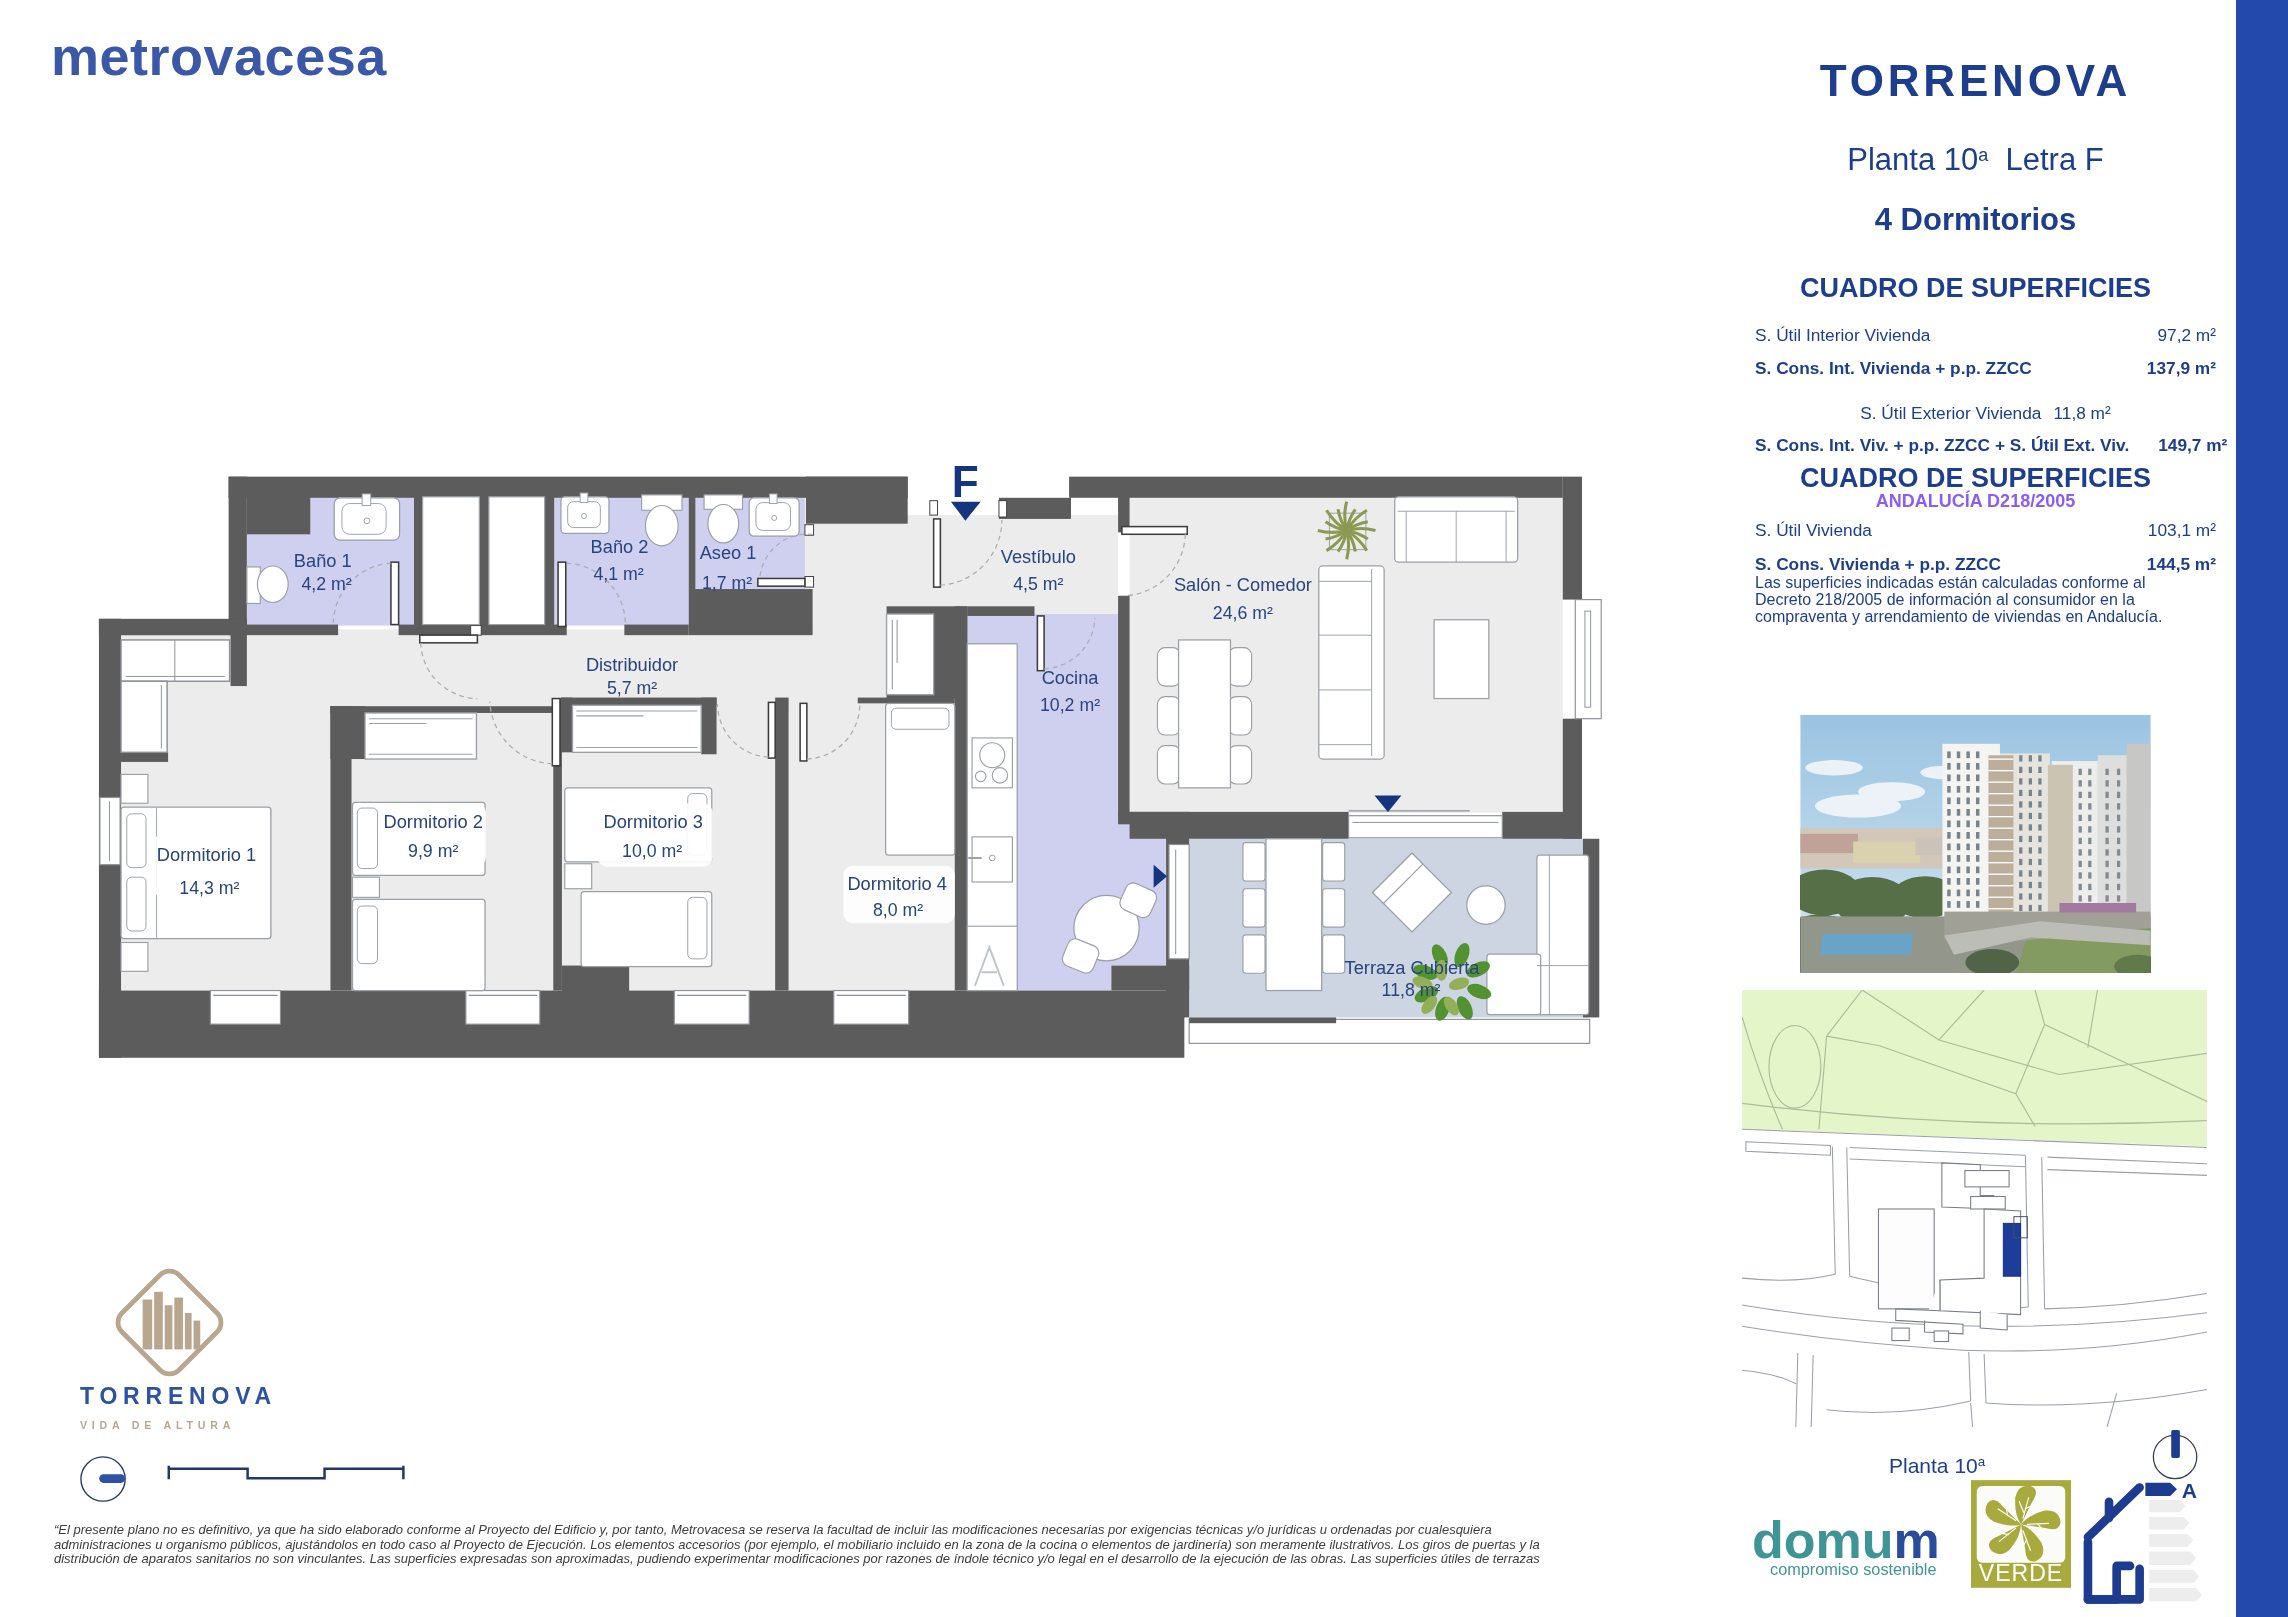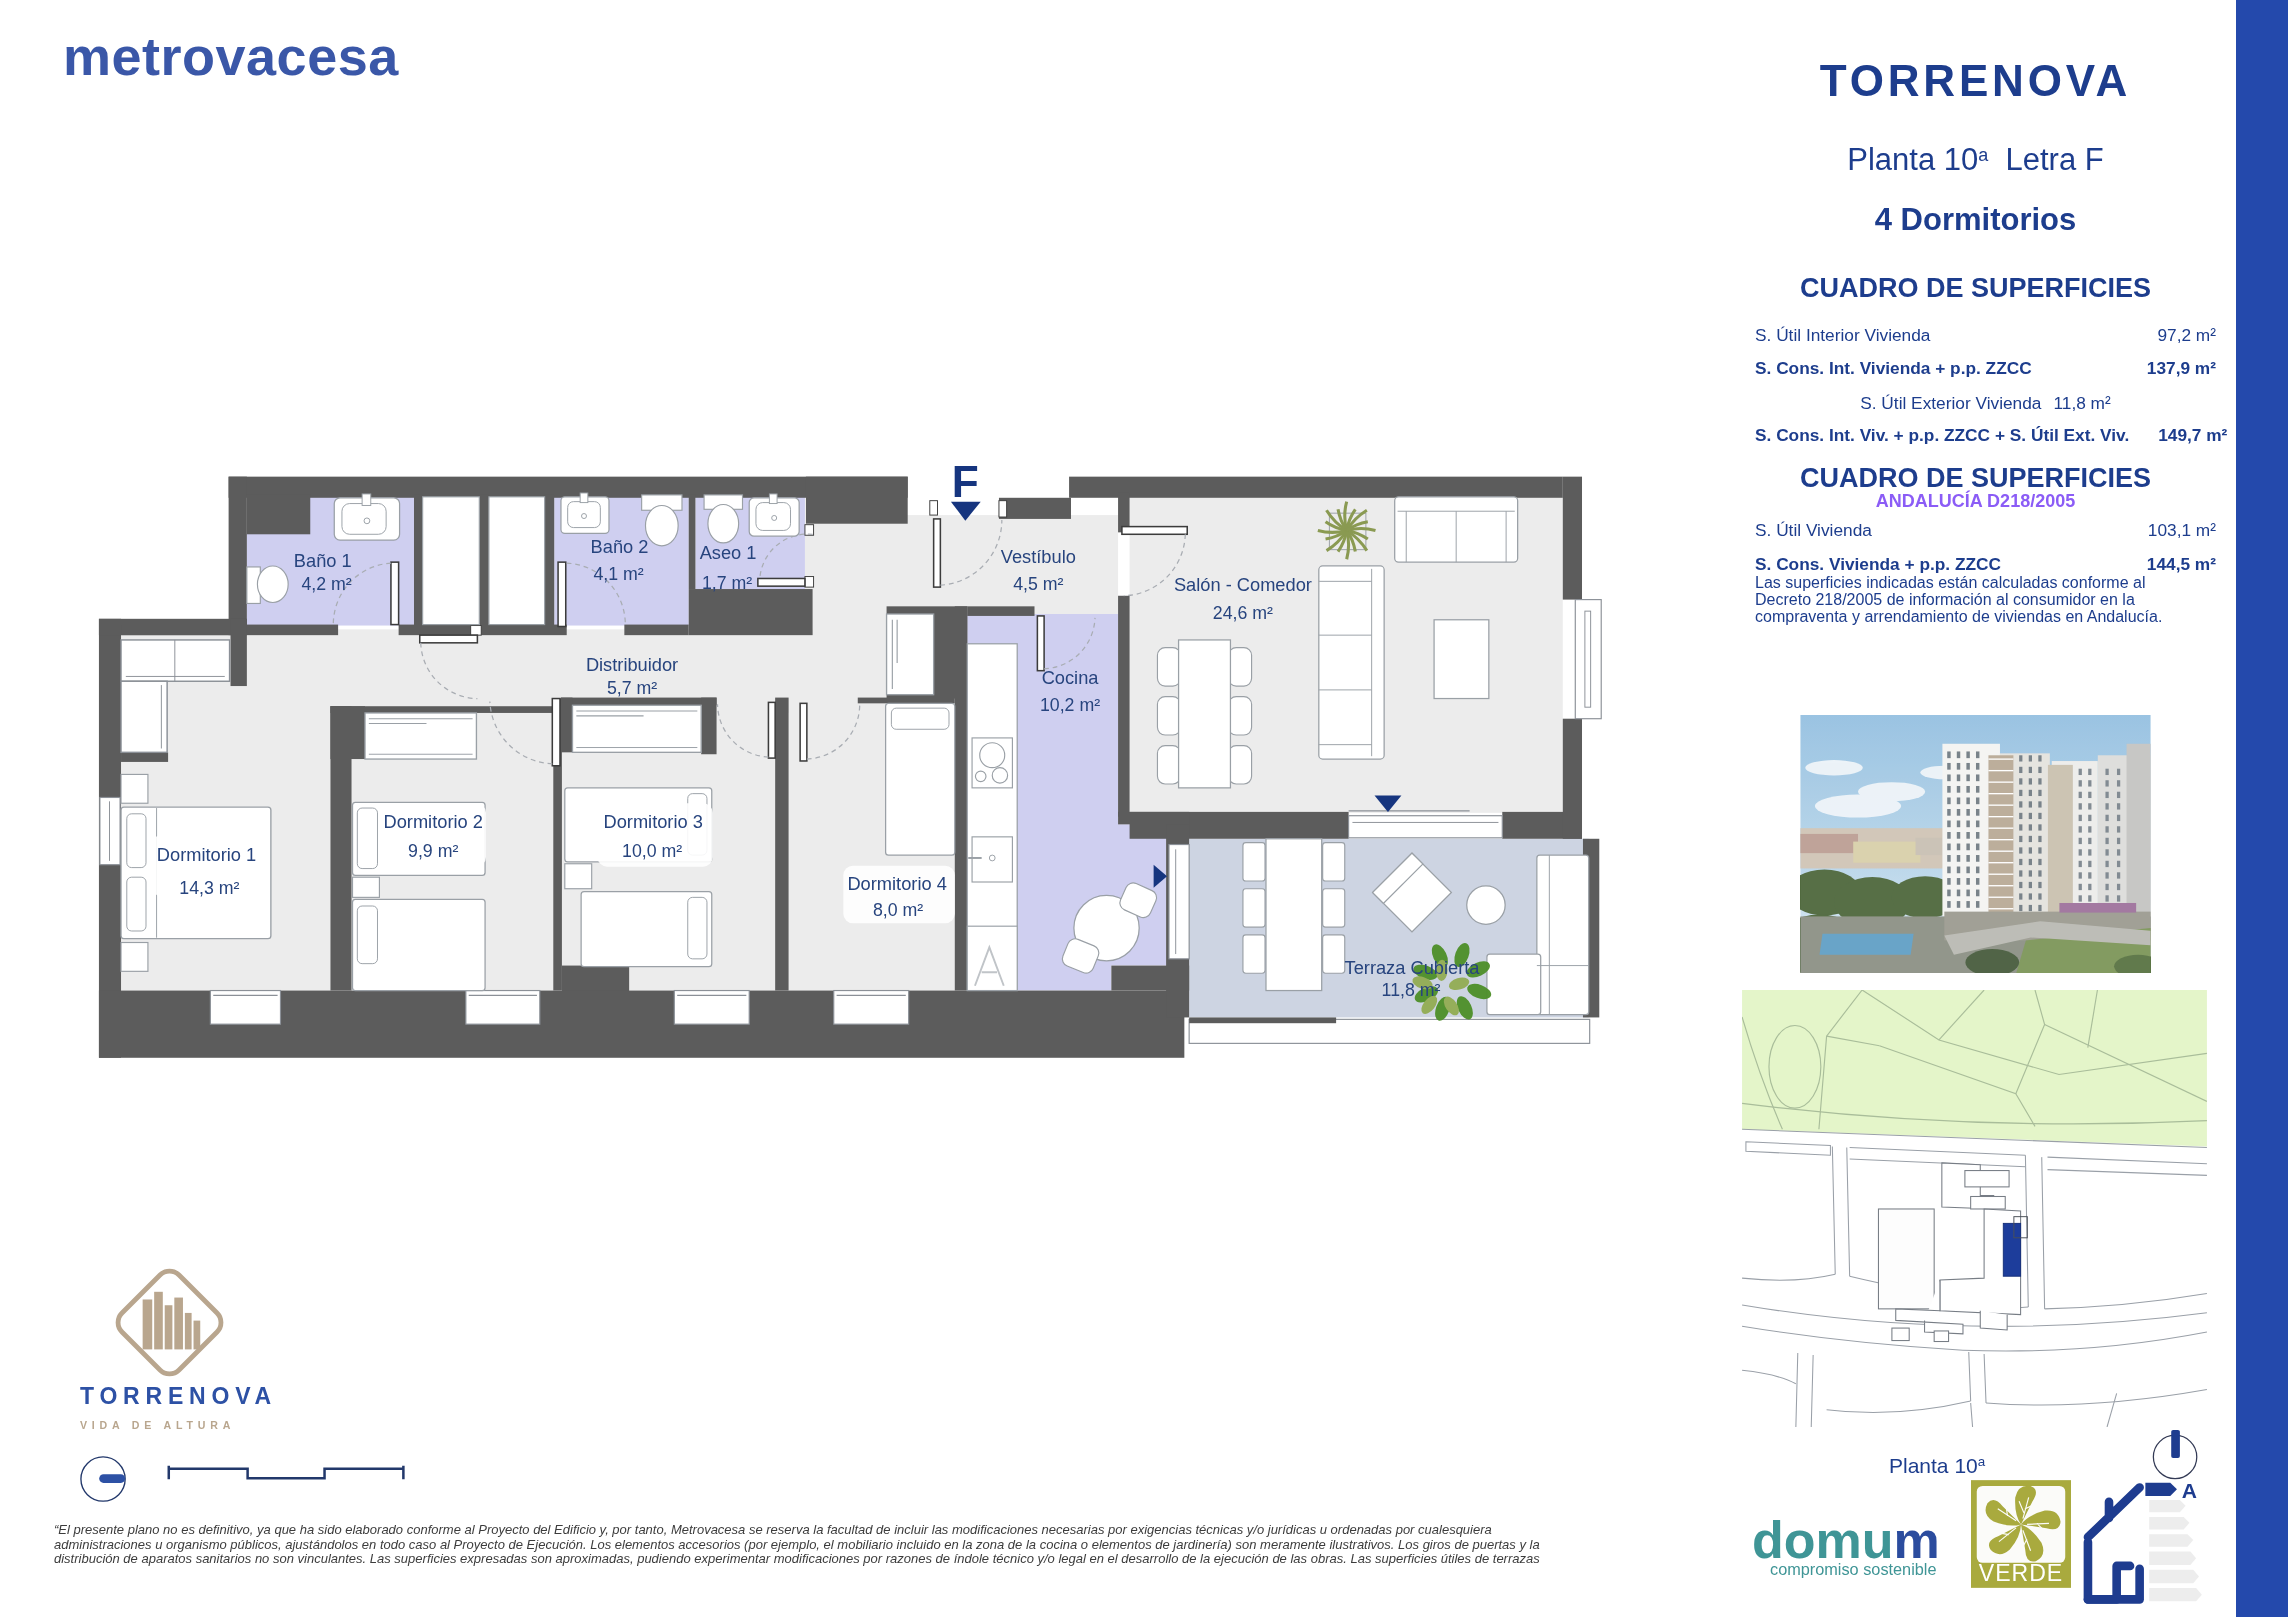--- a/index.html
+++ b/index.html
@@ -6,36 +6,36 @@
   html,body{margin:0;padding:0;}
   body{width:2288px;height:1618px;background:#ffffff;font-family:"Liberation Sans", sans-serif;position:relative;overflow:hidden;}
   .abs{position:absolute;}
   .ctr{text-align:center;}
 </style>
 </head>
 <body>
 
 <div class="abs" style="left:2236px;top:0;width:53px;height:1618px;background:#2449ac;"></div>
 
-<div class="abs" style="left:51px;top:25px;font-size:54px;font-weight:bold;color:#3a57a8;letter-spacing:0.5px;margin-left:12px;">metrovacesa</div>
+<div class="abs" style="left:51px;top:25px;font-size:54px;font-weight:bold;color:#3a57a8;letter-spacing:0.5px;">metrovacesa</div>
 
 <div class="abs ctr" style="left:1716px;top:56px;width:519px;font-size:44px;font-weight:bold;color:#1d3d8d;letter-spacing:3.8px;">TORRENOVA</div>
 
 <div class="abs ctr" style="left:1716px;top:142px;width:519px;font-size:31px;color:#1d3d8d;">Planta 10<span style="font-size:18px;vertical-align:8.6px;">a</span>&nbsp; Letra F</div>
 
 <div class="abs ctr" style="left:1716px;top:202px;width:519px;font-size:31px;font-weight:bold;color:#1d3d8d;letter-spacing:0px;">4 Dormitorios</div>
 
 <div class="abs ctr" style="left:1716px;top:273px;width:519px;font-size:27px;font-weight:bold;color:#1d3d8d;">CUADRO DE SUPERFICIES</div>
 
 <div class="abs" style="left:1755px;top:325px;width:461px;font-size:17.3px;color:#1d3d8d;white-space:nowrap;">
   <div style="display:flex;justify-content:space-between;margin-bottom:11.5px;">
       <span>S. Útil Interior Vivienda</span>
       <span>97,2 m²</span>
     </div>
-  <div style="display:flex;justify-content:space-between;margin-bottom:14px;font-weight:bold;">
+  <div style="display:flex;justify-content:space-between;margin-bottom:24px;font-weight:bold;">
       <span>S. Cons. Int. Vivienda + p.p. ZZCC</span>
       <span>137,9 m²</span>
     </div>
   <div style="display:flex;justify-content:center;margin-bottom:11.5px;gap:12px;">
       <span>S. Útil Exterior Vivienda</span>
       <span>11,8 m²</span>
     </div>
   <div style="display:flex;justify-content:space-between;font-weight:bold;gap:29px;">
       <span>S. Cons. Int. Viv. + p.p. ZZCC + S. Útil Ext. Viv.</span>
       <span>149,7 m²</span>

